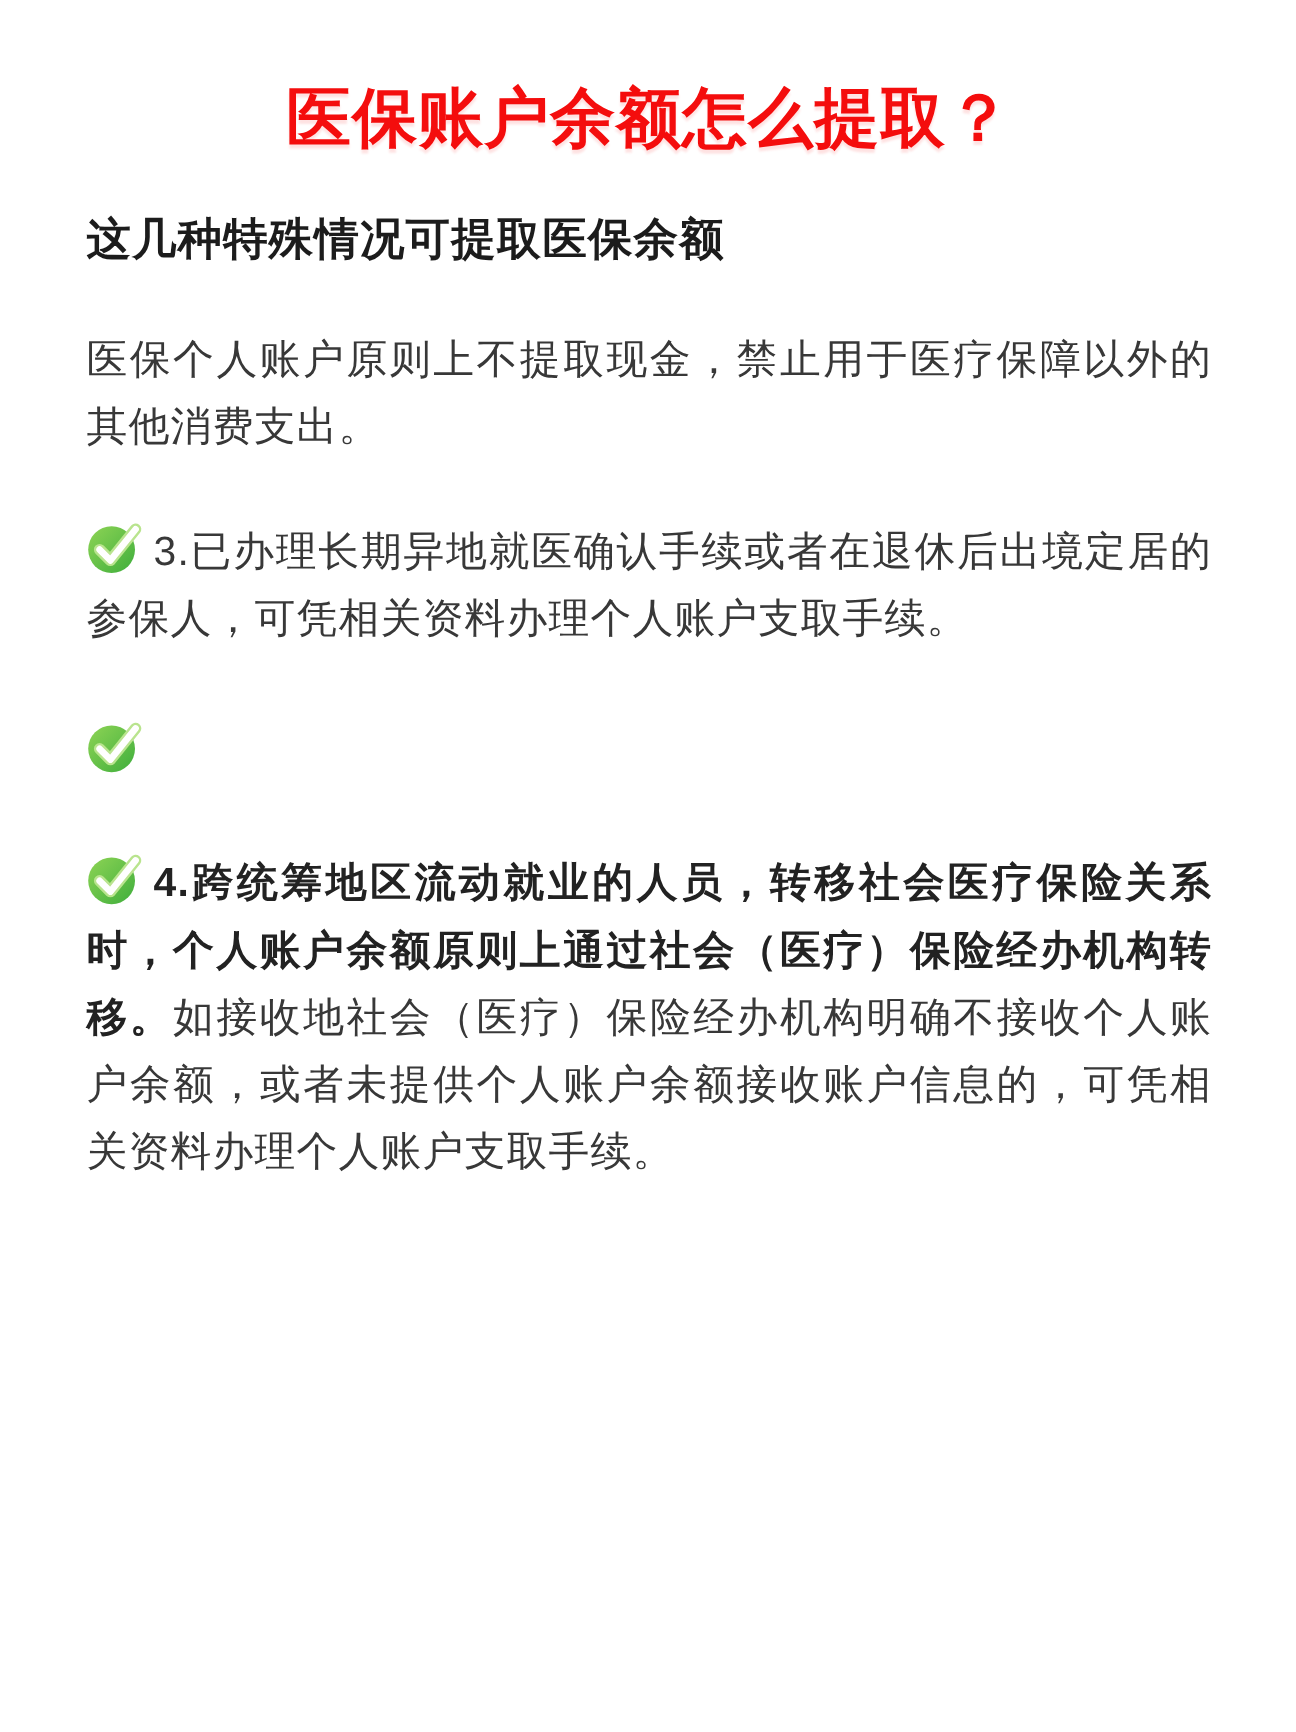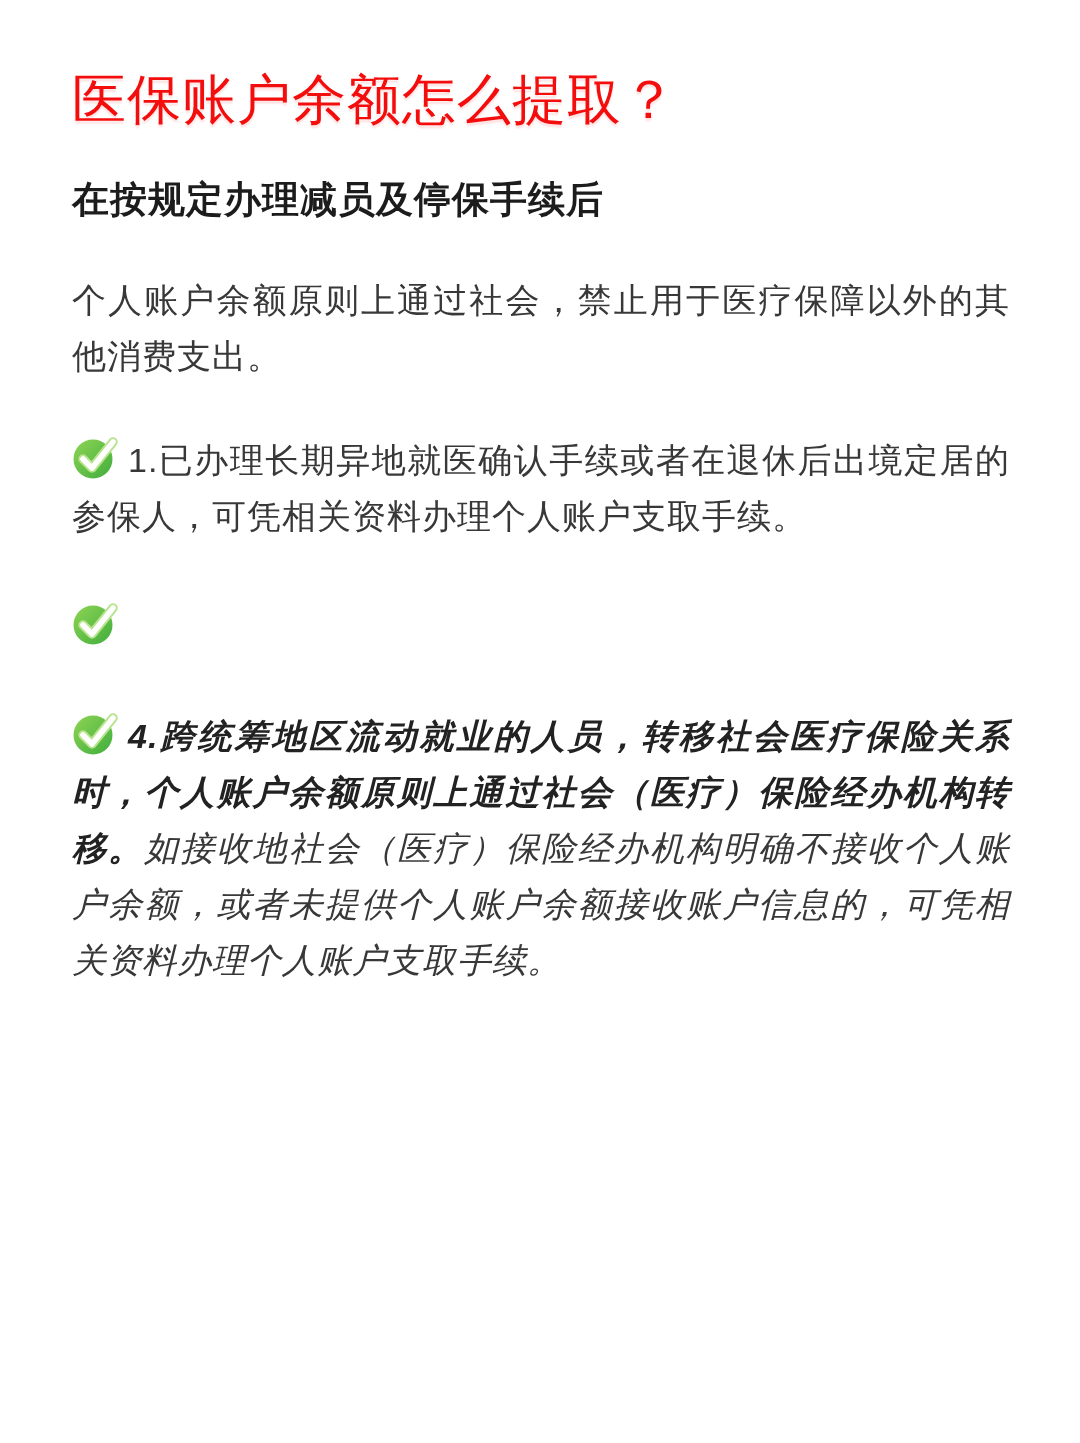--- a/index.html
+++ b/index.html
@@ -16,24 +16,24 @@
   }
   .page {
     width: 1080px;
     min-height: 1443px;
     box-sizing: border-box;
     padding: 70px 70px 60px 72px;
     background: #ffffff;
   }
   .title {
     margin: 0 0 50px 0;
-    text-align: left;
+    text-align: center;
     font-size: 54px;
     line-height: 1.1;
-    font-weight: 400;
+    font-weight: 700;
     color: #f40d0d;
     letter-spacing: 1px;
     text-shadow: 0 3px 2px rgba(244, 13, 13, 0.12);
   }
   .subtitle {
     margin: 0 0 50px 0;
     font-size: 37px;
     line-height: 1.15;
     font-weight: 700;
     color: #1c1c1c;
@@ -41,21 +41,21 @@
   }
   .para {
     margin: 0 0 48px 0;
     font-size: 34px;
     line-height: 56px;
     font-weight: 400;
     color: #383838;
     letter-spacing: 1px;
     text-align: justify;
   }
-  .para:last-child { margin-bottom: 0; font-style: italic; }
+  .para:last-child { margin-bottom: 0; }
   .red-inline { color: #e02626; }
   .item { margin-bottom: 54px; }
   .item-bold { font-weight: 700; color: #222222; }
   .check {
     display: inline-block;
     width: 48px;
     height: 48px;
     vertical-align: -9px;
     margin-right: 8px;
   }
@@ -76,30 +76,30 @@
       <stop offset="0" stop-color="#8ed455"></stop>
       <stop offset="1" stop-color="#3fae3c"></stop>
     </linearGradient>
   </defs>
 </svg>
 
 <div class="page">
 
   <h1 class="title">医保账户余额怎么提取？</h1>
 
-  <h2 class="subtitle">在按规定办理减员及停保手续后</h2>
+  <h2 class="subtitle">这几种特殊情况可提取医保余额</h2>
 
-  <p class="para">个人账户余额原则上通过社会，禁止用于医疗保障以外的其他消费支出。</p>
+  <p class="para">医保个人账户原则上不提取现金，禁止用于医疗保障以外的其他消费支出。</p>
 
 
   <p class="para item"><span class="check"><svg viewBox="0 0 48 48" width="48" height="48">
           <circle cx="21" cy="26" r="19.5" fill="url(#checkGrad)"></circle>
           <path d="M11 26 L20 35 L41 9" fill="none" stroke="#b9e48e" stroke-width="9.5" stroke-linecap="round" stroke-linejoin="round"></path>
           <path d="M11 26 L20 35 L41 9" fill="none" stroke="#ffffff" stroke-width="5.5" stroke-linecap="round" stroke-linejoin="round"></path>
-        </svg></span><span class="item-bold"></span><span>1.已办理长期异地就医确认手续或者在退休后出境定居的参保人，可凭相关资料办理个人账户支取手续。</span></p>
+        </svg></span><span class="item-bold"></span><span>3.已办理长期异地就医确认手续或者在退休后出境定居的参保人，可凭相关资料办理个人账户支取手续。</span></p>
 
   <p class="para item"><span class="check"><svg viewBox="0 0 48 48" width="48" height="48">
           <circle cx="21" cy="26" r="19.5" fill="url(#checkGrad)"></circle>
           <path d="M11 26 L20 35 L41 9" fill="none" stroke="#b9e48e" stroke-width="9.5" stroke-linecap="round" stroke-linejoin="round"></path>
           <path d="M11 26 L20 35 L41 9" fill="none" stroke="#ffffff" stroke-width="5.5" stroke-linecap="round" stroke-linejoin="round"></path>
         </svg></span><span class="item-bold"></span></p>
 
 
   <p class="para item"><span class="check"><svg viewBox="0 0 48 48" width="48" height="48">
           <circle cx="21" cy="26" r="19.5" fill="url(#checkGrad)"></circle>

